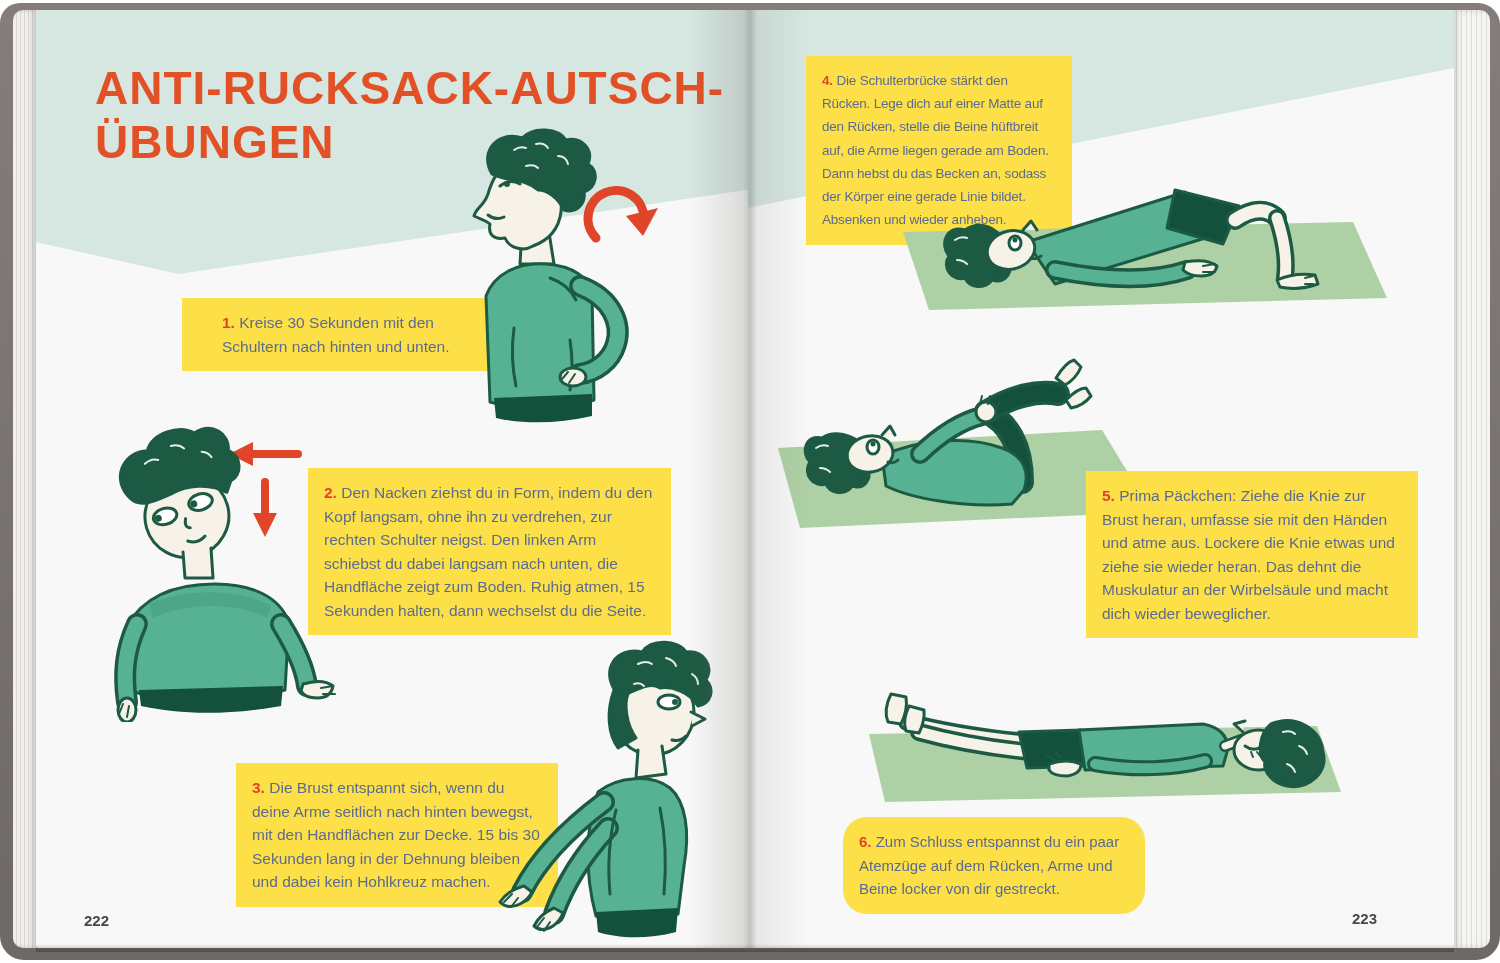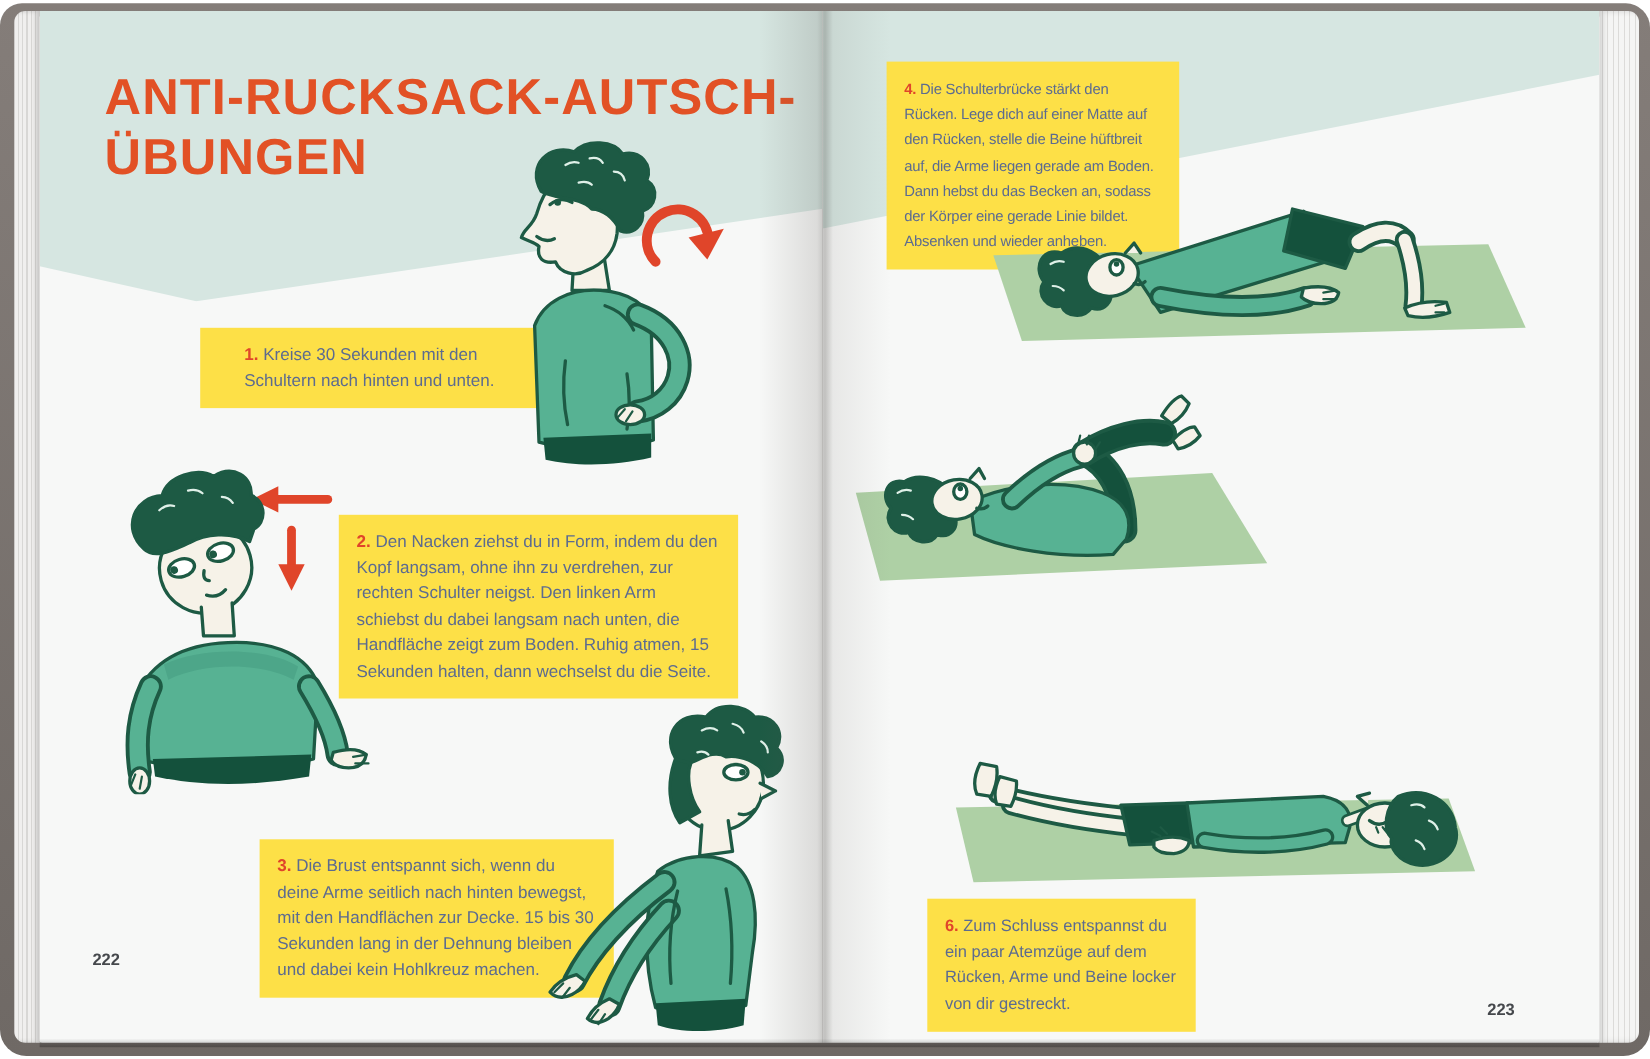--- a/index.html
+++ b/index.html
@@ -129,21 +129,21 @@
         <path d="M24 254 l -8 8 M30 258 l -7 9" stroke-width="2"></path>
         <path d="M120 188 C 94 216 76 246 66 274" stroke-width="22"></path>
         <path d="M120 188 C 94 216 76 246 66 274" stroke="#57b293" stroke-width="15"></path>
         <path d="M66 268 q -14 6 -20 18 q 8 7 19 0 q 7 -5 10 -13 Z" fill="#f6f2e8"></path>
         <path d="M56 278 l -7 9 M62 282 l -6 9" stroke-width="2"></path>
         <path d="M128 170 q -10 40 -6 84 M172 168 q 8 40 4 86"></path>
         <path d="M108 272 L190 268 L188 292 C 158 300 128 298 110 292 Z" fill="#14513c" stroke="none"></path>
       </g>
     </svg>
 
-    <div class="pagenum" style="left:48px;top:854px;">222</div>
+    <div class="pagenum" style="left:48px;top:902px;">222</div>
   </div>
 
   <div class="page page-right">
     <div class="band band-right"></div>
 
     <div class="stepbox box4" style="left:58px;top:46px;width:266px;">
       <span class="stepnum">4.</span>
       <span>Die Schulterbrücke stärkt den Rücken. Lege dich auf einer Matte auf den Rücken, stelle die Beine hüftbreit auf, die Arme liegen gerade am Boden. Dann hebst du das Becken an, sodass der Körper eine gerade Linie bildet. Absenken und wieder anheben.</span>
     </div>
 
@@ -189,20 +189,24 @@
         <path d="M52 88 C 36 84 30 102 40 112 C 32 124 44 138 56 134 C 60 144 76 146 82 136 C 94 140 102 130 98 118 L 94 96 C 82 84 64 80 52 88 Z" fill="#1d5a44"></path>
         <path d="M46 98 q 6 -4 12 -2 M50 118 q 6 0 10 4" stroke="#dff0e8" stroke-width="2"></path>
         <ellipse cx="100" cy="104" rx="23" ry="18" fill="#f6f2e8" transform="rotate(-10 100 104)"></ellipse>
         <ellipse cx="103" cy="97" rx="6" ry="7" fill="#ffffff"></ellipse>
         <circle cx="103" cy="94" r="2.5" fill="#1d5a44" stroke="none"></circle>
         <path d="M112 85 l 8 -9 l 5 9" fill="#f6f2e8"></path>
         <path d="M118 112 q 6 2 10 -2"></path>
       </g>
     </svg>
 
+    <div class="stepbox" style="left:338px;top:461px;width:332px;">
+      <span class="stepnum">5.</span>
+      <span>Prima Päckchen: Ziehe die Knie zur Brust heran, umfasse sie mit den Händen und atme aus. Lockere die Knie etwas und ziehe sie wieder heran. Das dehnt die Muskulatur an der Wirbelsäule und macht dich wieder beweglicher.</span>
+    </div>
 
     <svg class="fig" style="left:107px;top:666px;" width="500" height="140" viewBox="0 0 500 140">
       <g stroke="#1d5a44" stroke-width="3" fill="none" stroke-linecap="round" stroke-linejoin="round">
         <path d="M14 58 L462 50 L486 116 L30 126 Z" fill="#aed0a5" stroke="none"></path>
         <path d="M52 46 C 90 56 130 62 170 66" stroke-width="18"></path>
         <path d="M52 46 C 90 56 130 62 170 66" stroke="#f6f2e8" stroke-width="11"></path>
         <path d="M64 56 C 100 66 136 72 176 76" stroke-width="18"></path>
         <path d="M64 56 C 100 66 136 72 176 76" stroke="#f6f2e8" stroke-width="11"></path>
         <path d="M36 18 q -8 16 -3 28 l 13 2 q 7 -14 5 -27 Z" fill="#f6f2e8"></path>
         <path d="M54 30 q -7 14 -3 25 l 13 2 q 6 -12 5 -23 Z" fill="#f6f2e8"></path>
@@ -216,21 +220,21 @@
         <path d="M370 70 L392 62" stroke="#f6f2e8" stroke-width="7"></path>
         <ellipse cx="404" cy="74" rx="25" ry="20" fill="#f6f2e8"></ellipse>
         <path d="M416 48 C 440 38 466 52 468 76 C 474 96 454 114 432 110 C 416 107 408 94 410 86 C 402 78 404 58 416 48 Z" fill="#1d5a44"></path>
         <path d="M428 56 q 8 -2 12 2 M444 70 q 6 2 8 8 M432 88 q 6 2 8 8" stroke="#dff0e8" stroke-width="2"></path>
         <path d="M390 70 q 8 6 16 1"></path>
         <path d="M402 76 l 4 5 M396 76 l 2 5" stroke-width="2"></path>
         <path d="M388 56 l -9 -8 l 11 -3" fill="#f6f2e8"></path>
       </g>
     </svg>
 
-    <div class="stepbox box6" style="left:95px;top:807px;width:244px;">
+    <div class="stepbox box6" style="left:95px;top:807px;width:302px;border-radius:24px;">
       <span class="stepnum">6.</span>
       <span>Zum Schluss entspannst du ein paar Atemzüge auf dem Rücken, Arme und Beine locker von dir gestreckt.</span>
     </div>
 
     <div class="pagenum" style="left:604px;top:900px;text-align:center;">223</div>
   </div>
 
   <div class="gutter"></div>
   <div class="page-bottom-shadow"></div>
 </div>

